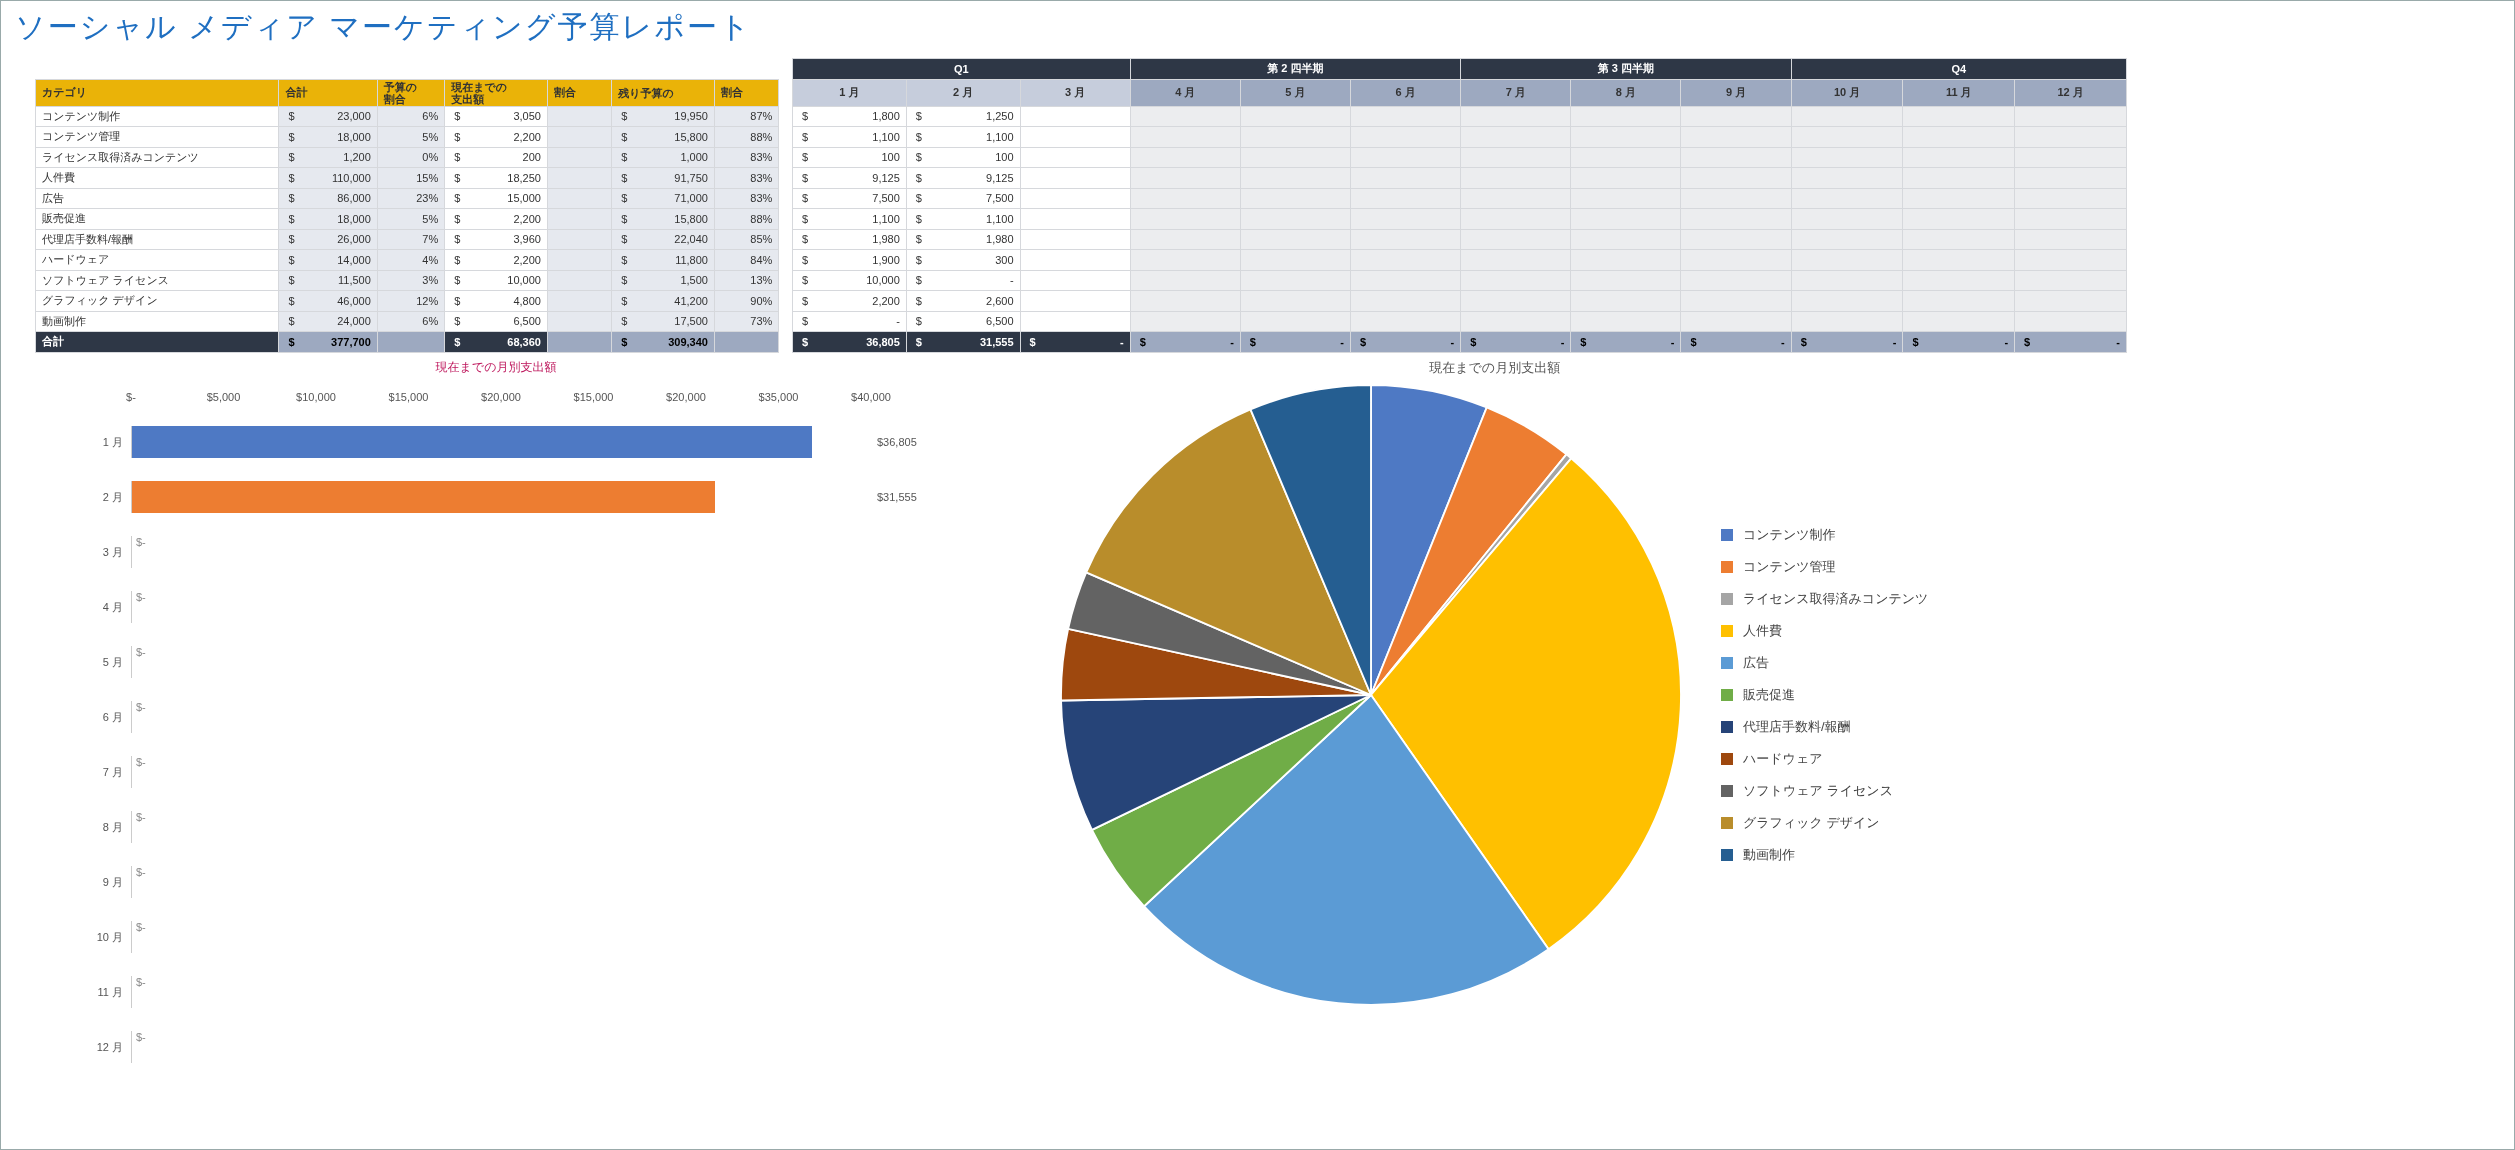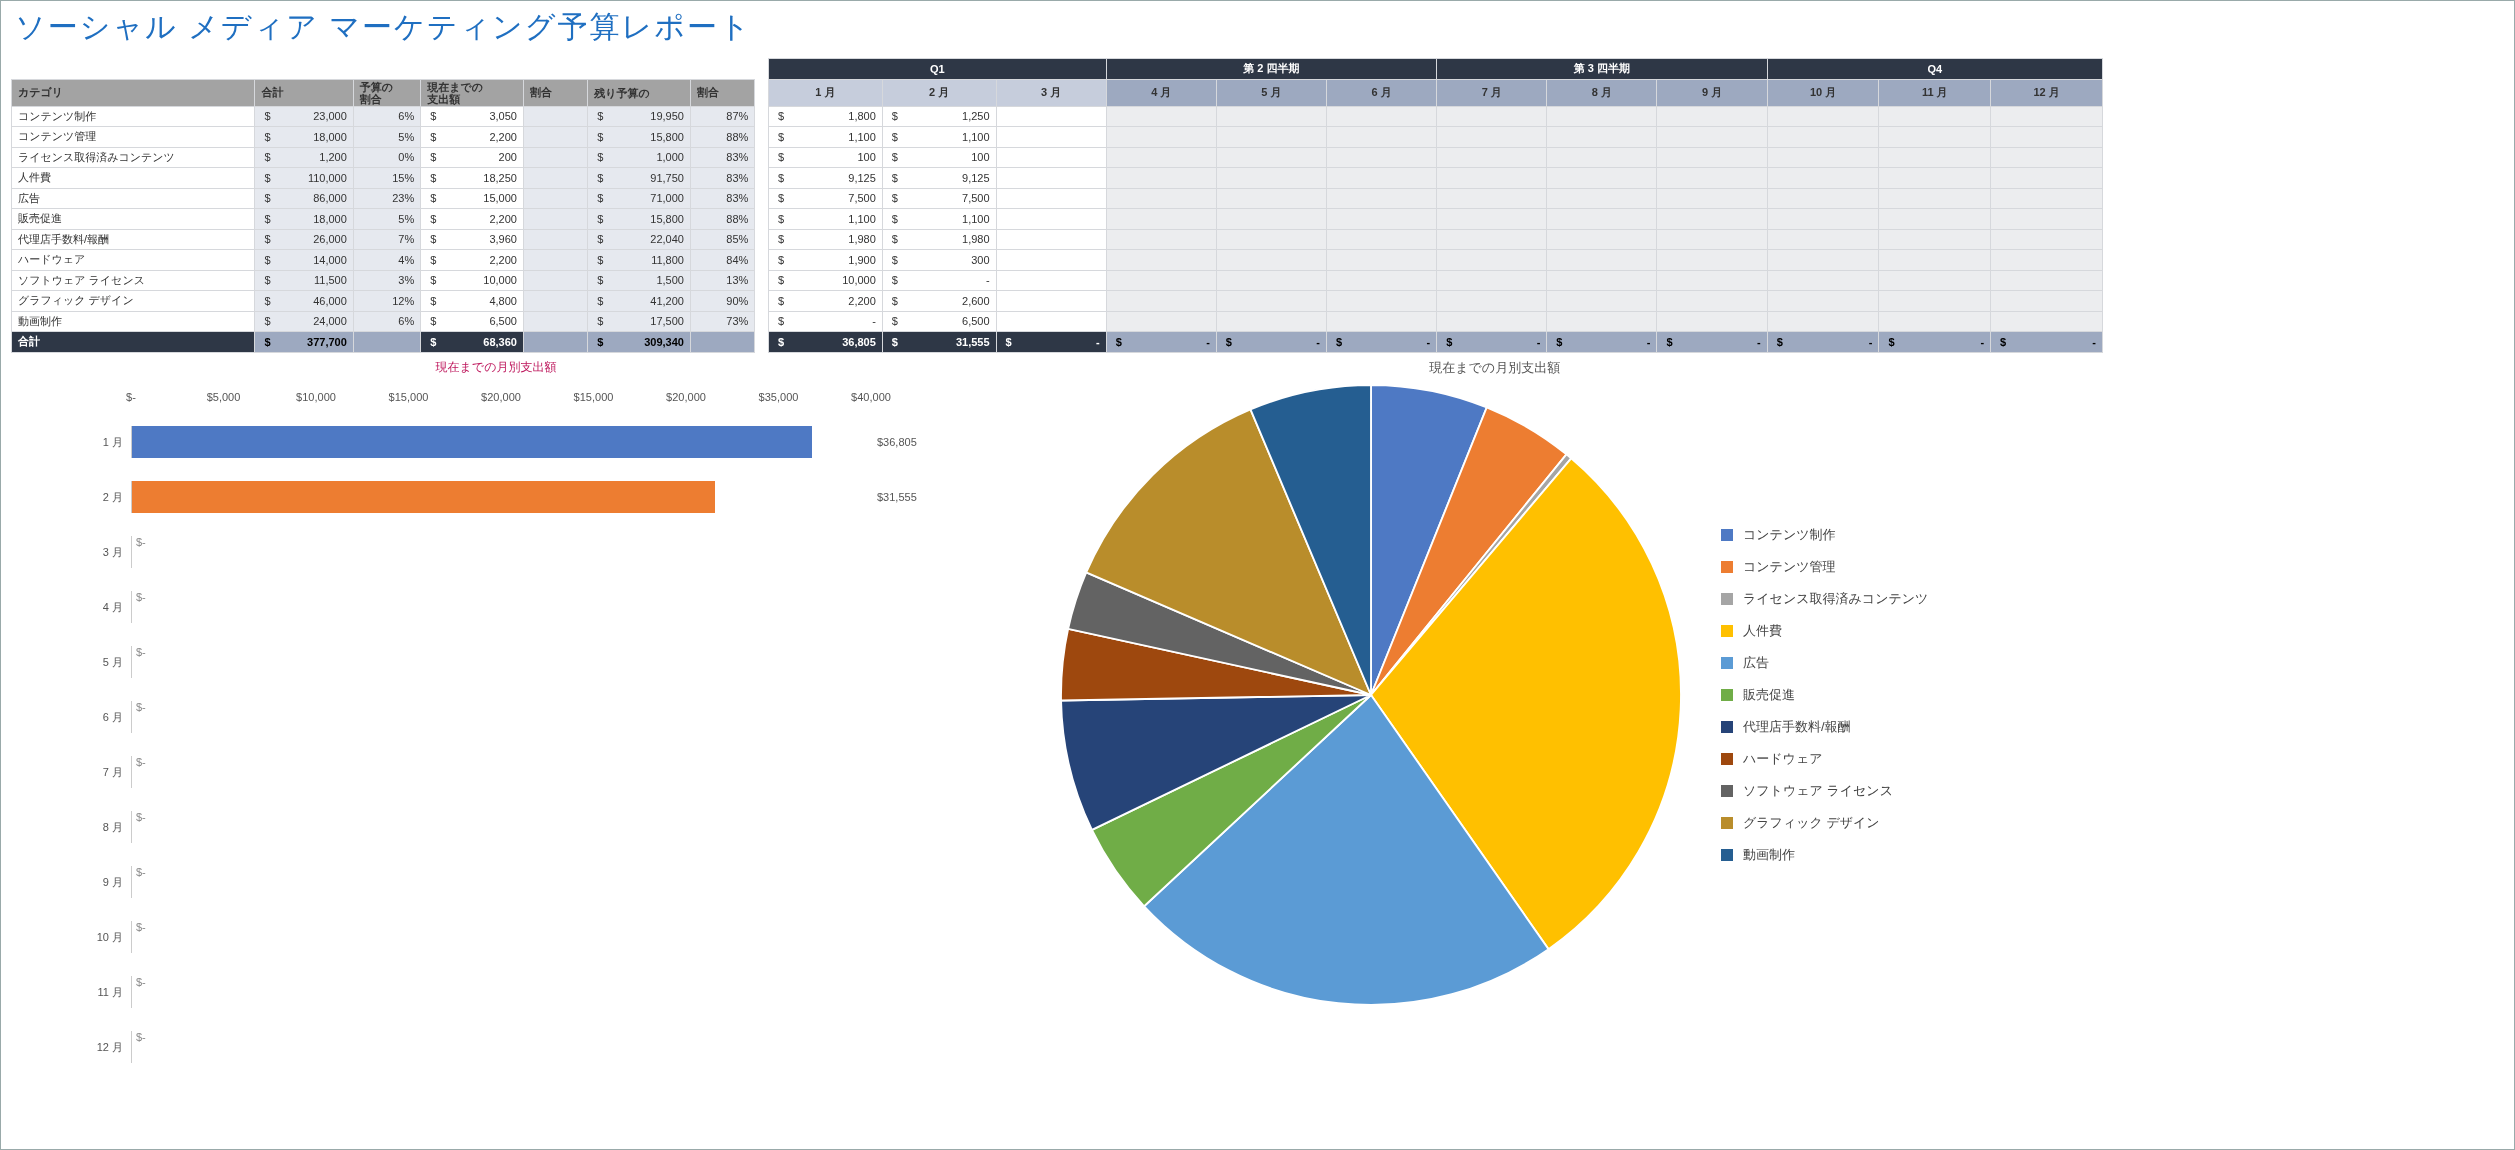--- a/index.html
+++ b/index.html
@@ -17,35 +17,35 @@
   }
   h1.title {
     font-size:30px;
     color:#1f6fc1;
     font-weight:400;
     margin:0 0 10px 4px;
     letter-spacing:2px;
   }
 
   
-  table.budget { border-collapse:collapse; width:2092px; }
+  table.budget { border-collapse:collapse; width:2092px;margin-left:24px; }
   table.budget th, table.budget td {
     border:1px solid #d6d8dc;
     padding:1px 6px;
     height:20.5px;
     white-space:nowrap;
   }
   table.budget th { font-weight:700; }
 
   
   .qrow th { background:#2e3746; color:#fff; text-align:center; font-weight:700; }
   .qrow th.spacer { background:#fff; border:none; }
 
   
-  .hrow th { background:#a3a3a3; text-align:left; font-weight:700; }
+  .hrow th { background:#eab308; text-align:left; font-weight:700; }
   .hrow th.gap, tbody td.gap, tr.total td.gap { background:#fff; border:none; width:10px; }
   .hrow th.month { text-align:center; background:#9da9c0; }
   .hrow th.month.q1 { background:#c6cddc; text-align:center; }
   .hrow th.twoline { line-height:12px; }
 
   
   tbody td { background:#fff; text-align:right; }
   tbody td.cat { text-align:left; background:#fff; }
   tbody td.shade { background:#e6e9ef; }
   tbody td.m  { text-align:right; }

